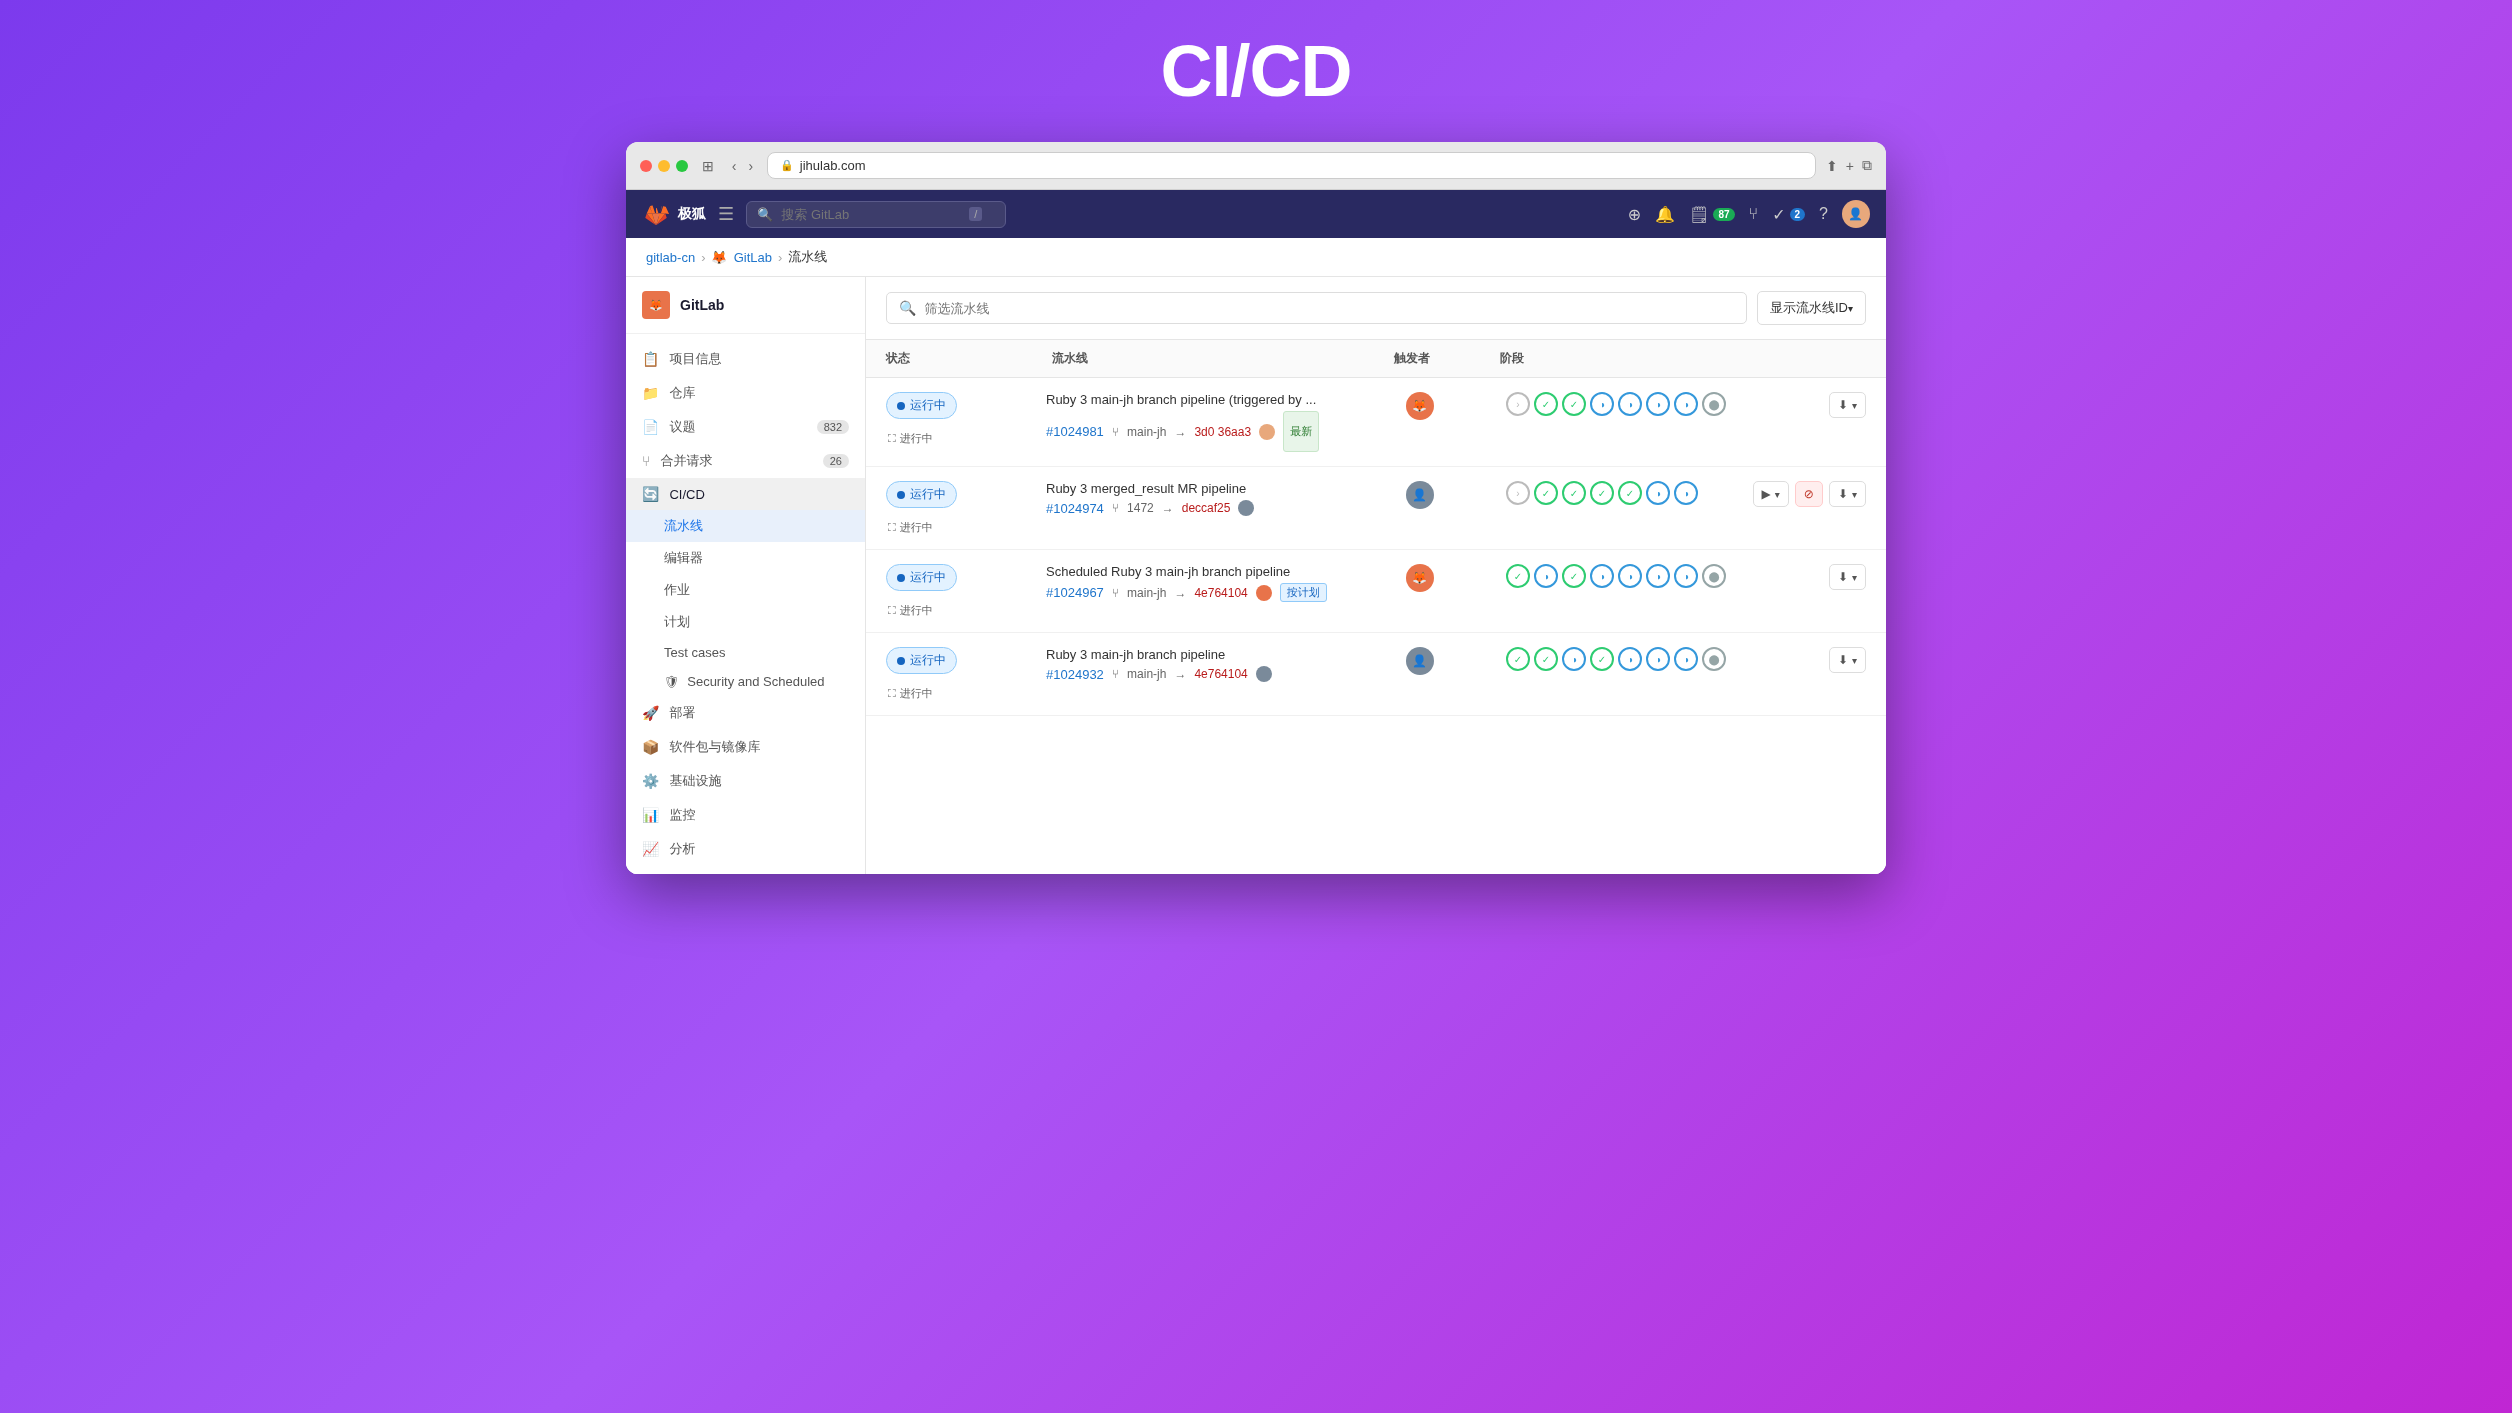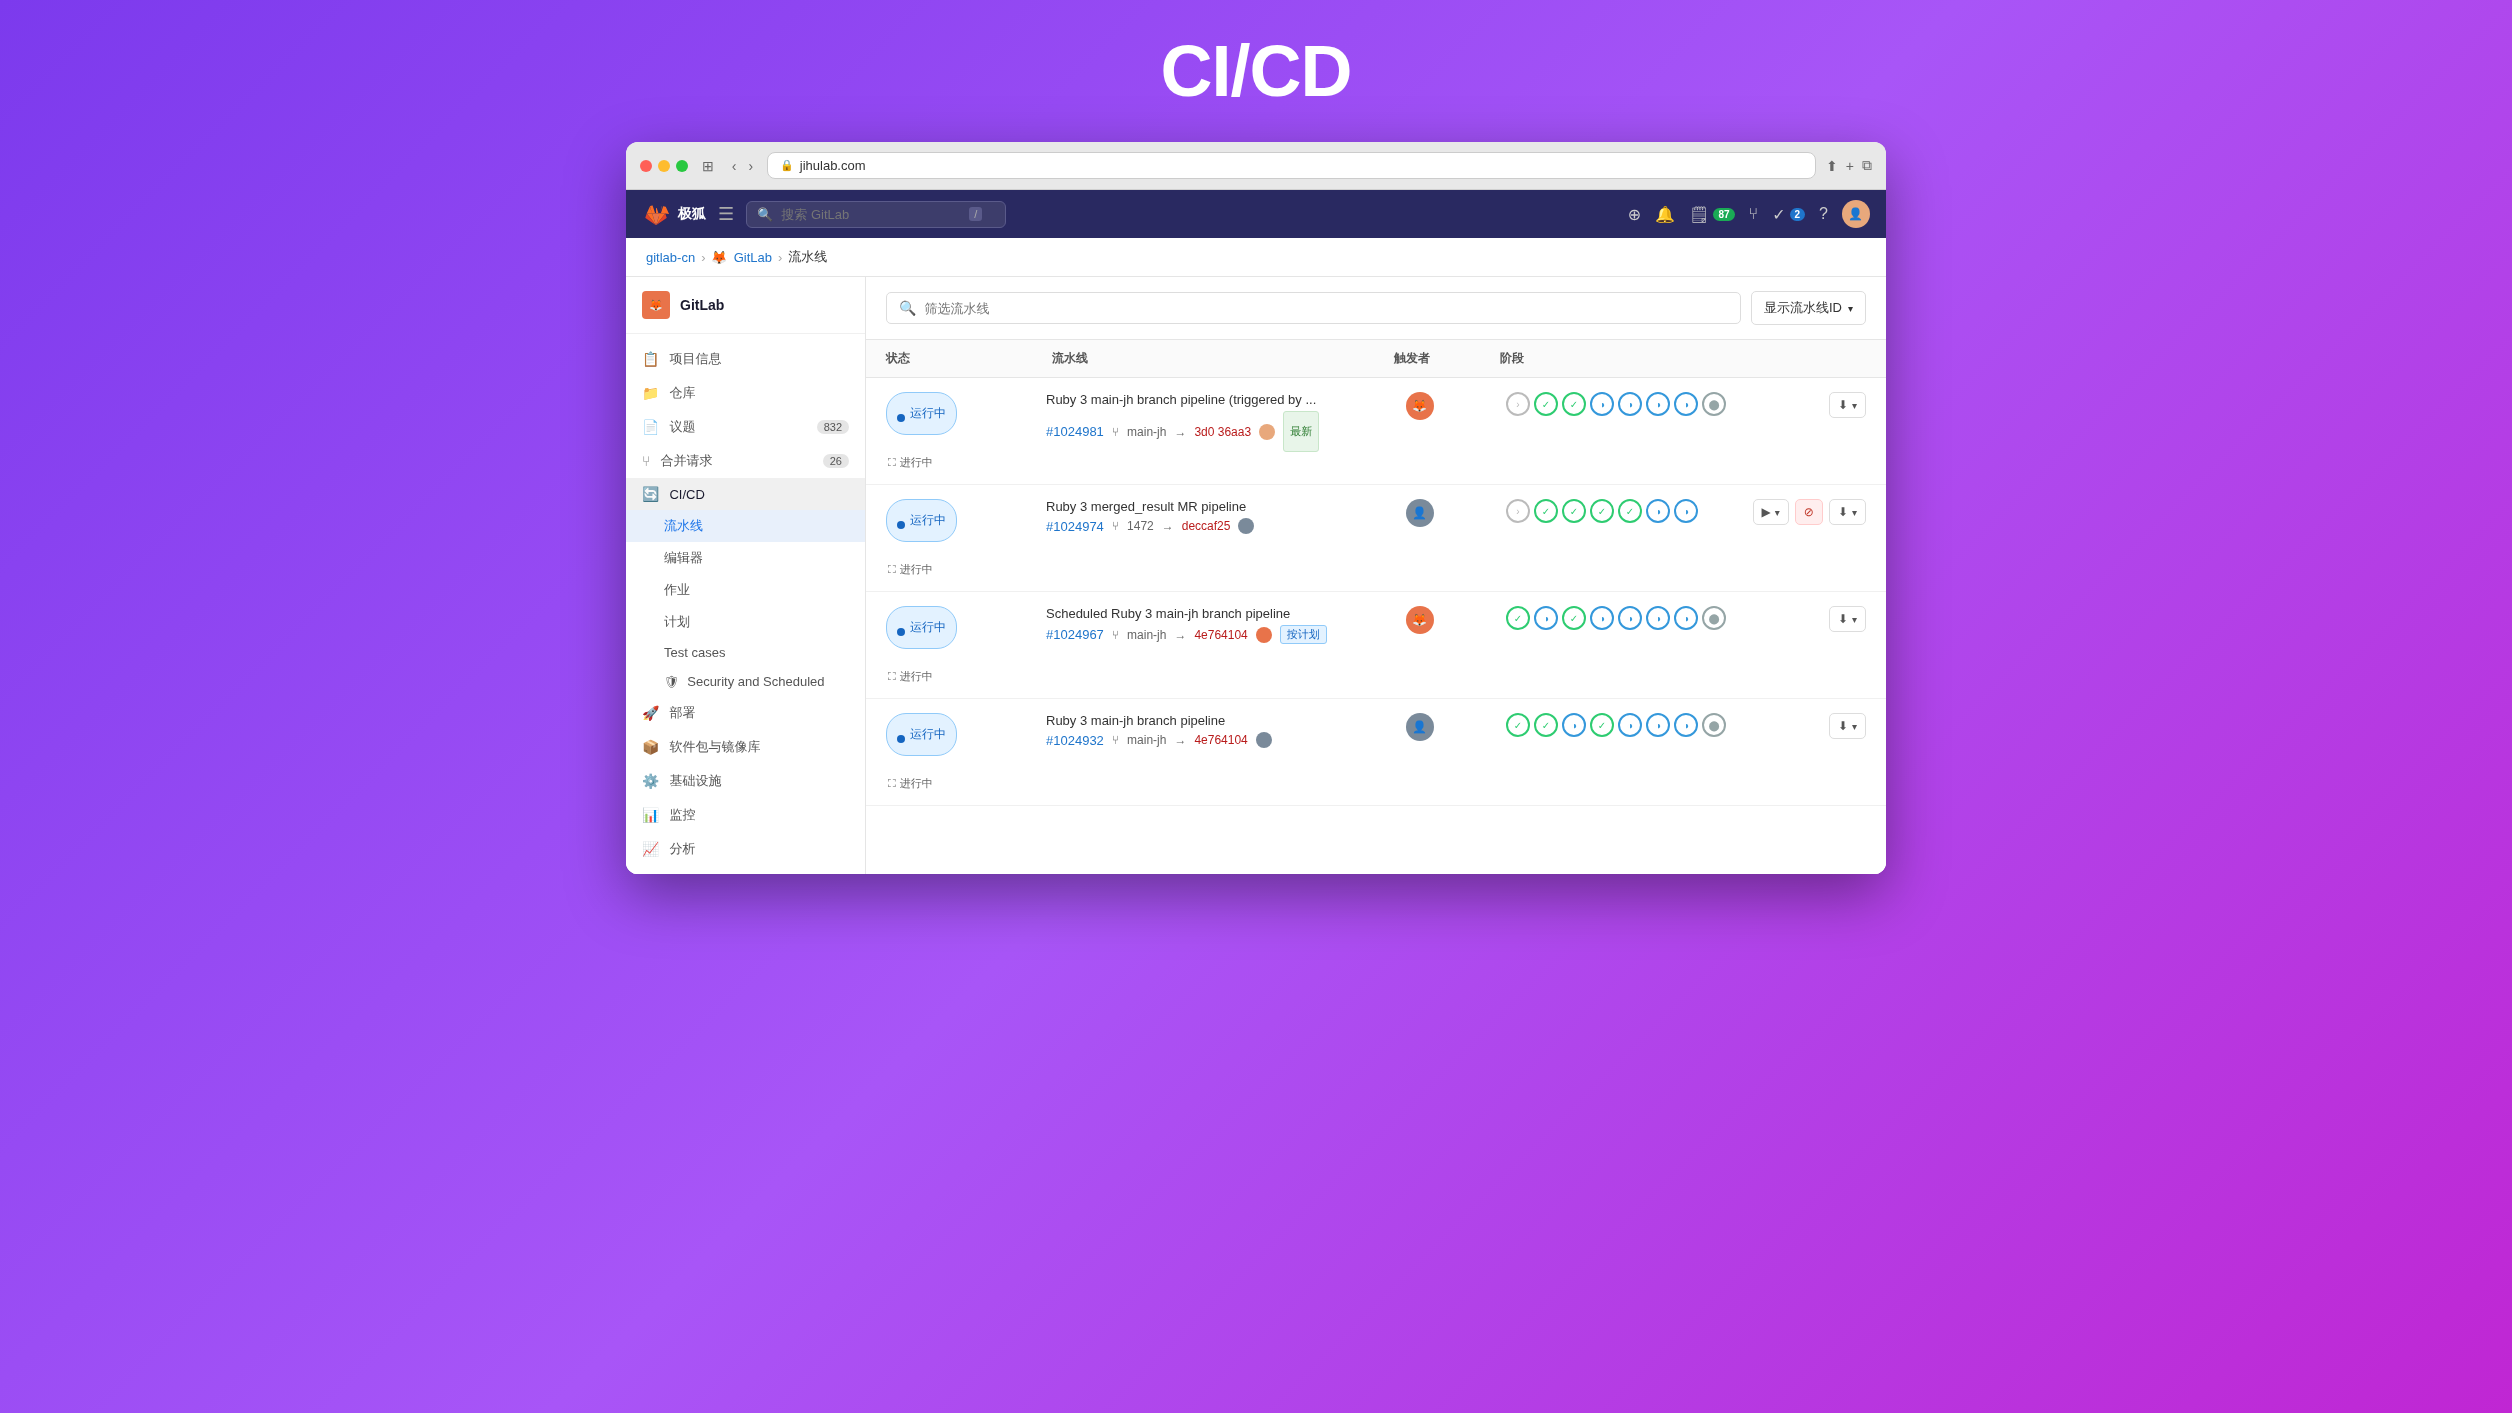--- a/index.html
+++ b/index.html
@@ -347,21 +347,21 @@
     .dropdown-btn {
       background: white;
       border: 1px solid #ddd;
       border-radius: 5px;
       padding: 7px 12px;
       font-size: 13px;
       cursor: pointer;
       color: #333;
       display: flex;
       align-items: center;
-      gap: 6px;
+      gap: 0;
     }
     
     .pipeline-table {
       width: 100%;
     }
     .table-header {
       display: flex;
       align-items: center;
       padding: 10px 20px;
       border-bottom: 1px solid #e5e5e5;
@@ -386,27 +386,27 @@
       border-bottom: 1px solid #f0f0f0;
       gap: 0;
     }
     .col-status { width: 160px; }
     .col-pipeline { flex: 1; }
     .col-trigger { width: 100px; display: flex; align-items: center; }
     .col-stages { width: 260px; display: flex; align-items: center; flex-wrap: wrap; gap: 4px; }
     .col-actions { width: 100px; display: flex; align-items: center; justify-content: flex-end; gap: 6px; }
     .status-badge {
       display: inline-flex;
-      align-items: flex-end;
+      align-items: center;
       gap: 5px;
-      padding: 12px 10px;
+      padding: 4px 10px;
       border-radius: 20px;
       font-size: 12px;
       font-weight: 500;
-      margin-bottom: 20px;
+      margin-bottom: 12px;
     }
     .status-running {
       background: #e3f2ff;
       color: #1565c0;
       border: 1px solid #90caf9;
     }
     .status-running .dot {
       width: 8px;
       height: 8px;
       border-radius: 50%;

